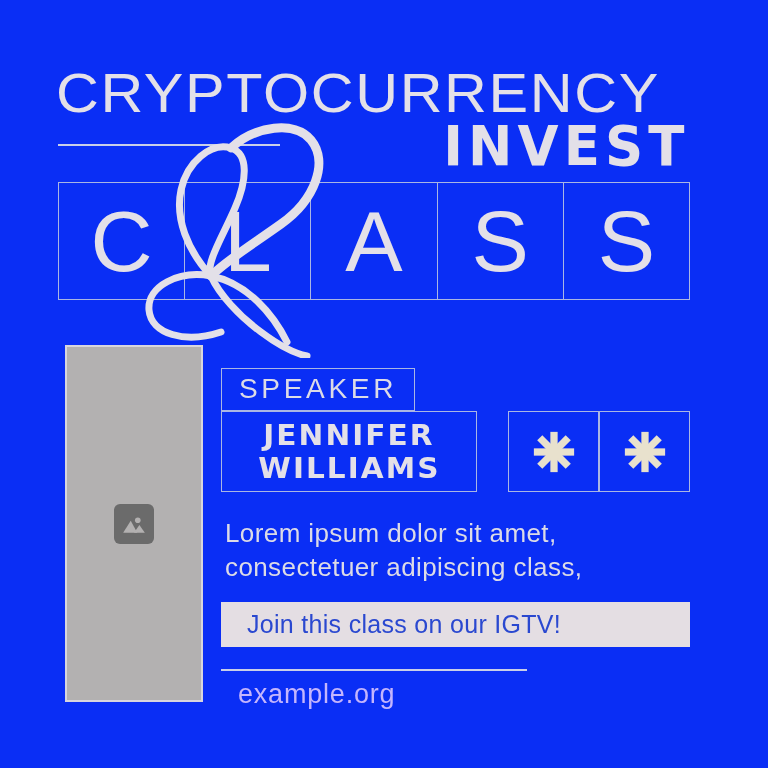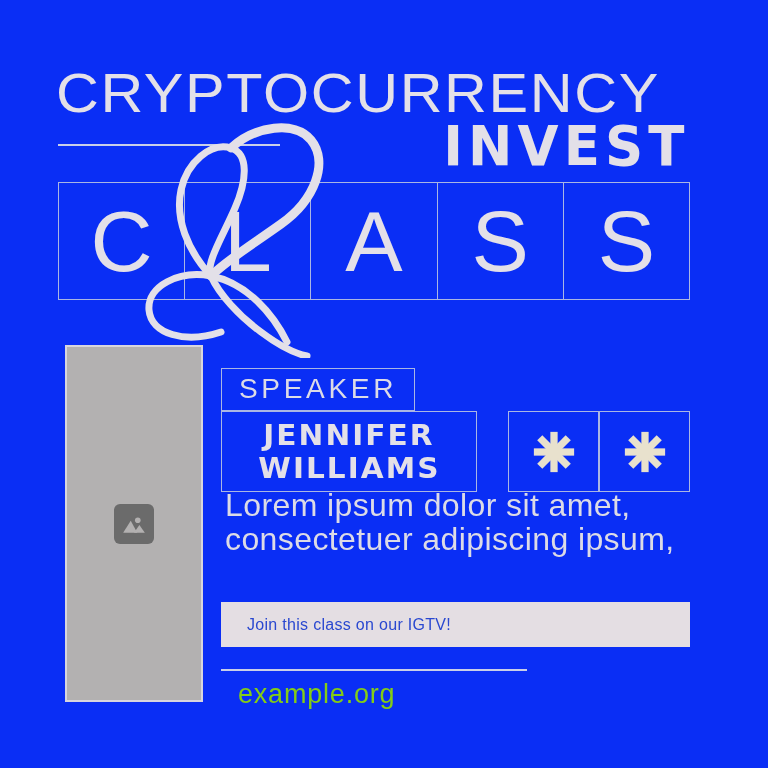--- a/index.html
+++ b/index.html
@@ -177,25 +177,25 @@
     align-items: center;
     justify-content: center;
   }
   .star-box.one  { left: 508px; width: 91px; }
   .star-box.two  { left: 599px; width: 91px; }
 
   
   .body-copy {
     position: absolute;
     left: 225px;
-    top: 488px;
+    top: 516px;
     width: 470px;
     font-family: "Liberation Sans", sans-serif;
     font-weight: 300;
-    font-size: 32px;
+    font-size: 26px;
     line-height: 34px;
     letter-spacing: 0.4px;
     color: #dcdbe6;
   }
   .body-copy div { white-space: nowrap; }
 
   
   .cta-bar {
     position: absolute;
     left: 221px;
@@ -204,21 +204,21 @@
     height: 45px;
     background: #e4dee3;
     display: flex;
     align-items: center;
     padding-left: 26px;
     box-sizing: border-box;
   }
   .cta-text {
     font-family: "Liberation Sans", sans-serif;
     font-weight: 300;
-    font-size: 16px;
+    font-size: 25px;
     letter-spacing: 0.3px;
     color: #2a48d0;
   }
 
   
   .footer-rule {
     position: absolute;
     left: 221px;
     top: 669px;
     width: 306px;
@@ -226,21 +226,21 @@
     background: #c9cfe8;
   }
   .footer-url {
     position: absolute;
     left: 238px;
     top: 679px;
     font-family: "Liberation Sans", sans-serif;
     font-weight: 300;
     font-size: 27px;
     letter-spacing: 0.8px;
-    color: #84cc16;
+    color: #c4b5fd;
   }
 </style>
 </head>
 <body>
 
 <div id="poster">
 
   <div class="headline-crypto">CRYPTOCURRENCY</div>
   <div class="rule-under-crypto"></div>
   <div class="headline-invest">INVEST</div>
@@ -301,21 +301,21 @@
         <rect x="3" y="20.2" width="42" height="7.6"></rect>
         <rect x="20.2" y="3" width="7.6" height="42" transform="rotate(45 24 24)"></rect>
         <rect x="3" y="20.2" width="42" height="7.6" transform="rotate(45 24 24)"></rect>
         <circle cx="24" cy="24" r="8"></circle>
       </g>
     </svg>
   </div>
 
   <div class="body-copy">
     <div>Lorem ipsum dolor sit amet,</div>
-    <div>consectetuer adipiscing ipsum,</div>
+    <div>consectetuer adipiscing class,</div>
   </div>
 
   <div class="cta-bar">
     <span class="cta-text">Join this class on our IGTV!</span>
   </div>
 
   <div class="footer-rule"></div>
   <div class="footer-url">example.org</div>
 
 </div>

